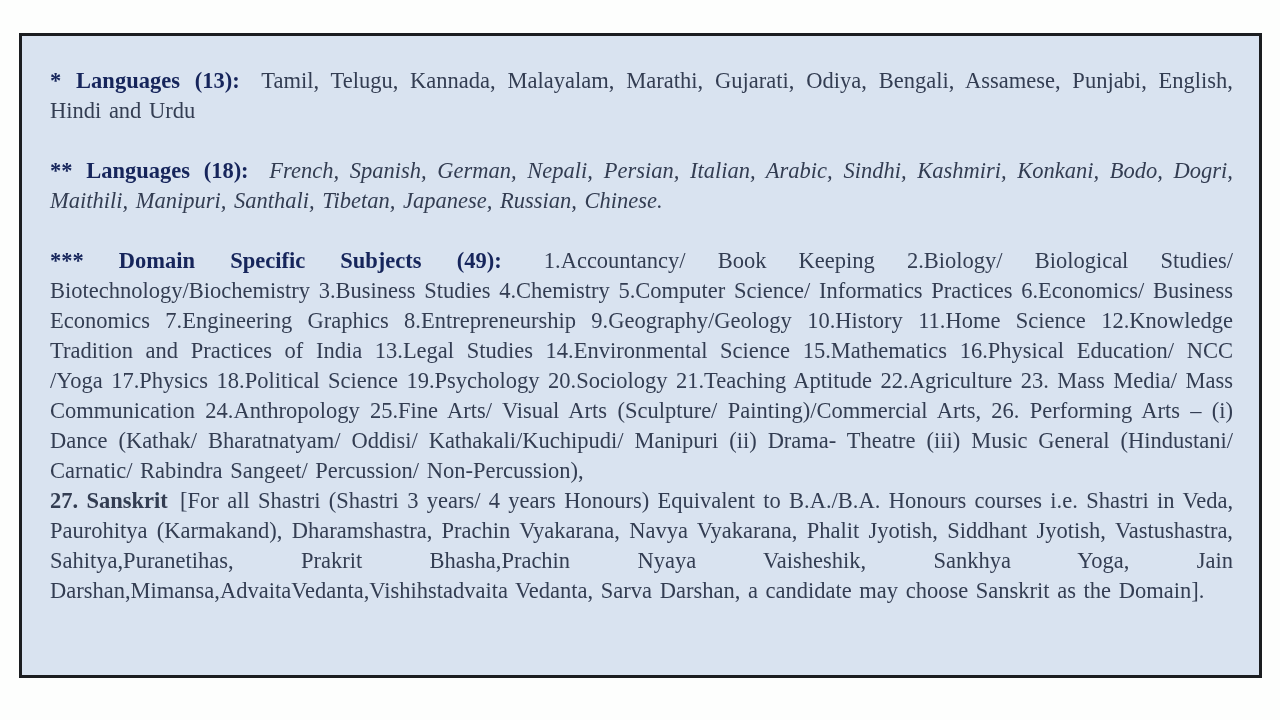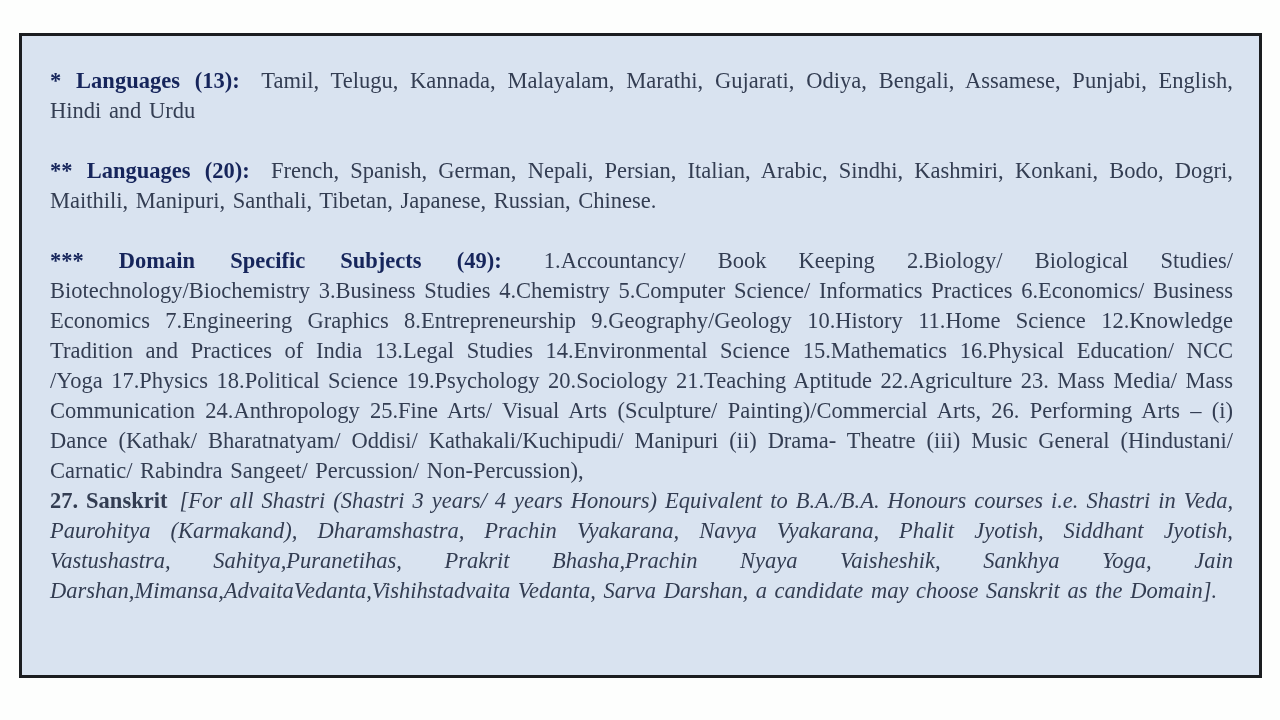--- a/index.html
+++ b/index.html
@@ -37,37 +37,37 @@
     color: #333d52;
   }
   .doc p.gap-after { margin-bottom: 30px; }
   .seg-head {
     font-weight: bold;
     color: #16255b;
     margin-right: 10px;
     word-spacing: 5px;
   }
   .seg-regular { font-style: normal; }
-  .seg-italic  { }
+  .seg-italic  { font-style: italic; }
   .seg-lead    { font-style: normal; margin-right: 4px; font-weight: bold; }
-  .seg-note    { font-style: italic; }
+  .seg-note    { }
 </style>
 </head>
 <body>
 
 <div class="page">
   <div class="panel doc">
 
     <p class="gap-after">
       <span class="seg-head">* Languages (13):</span>
       <span class="seg-regular">Tamil, Telugu, Kannada, Malayalam, Marathi, Gujarati, Odiya, Bengali, Assamese, Punjabi, English, Hindi and Urdu</span>
     </p>
 
     <p class="gap-after">
-      <span class="seg-head">** Languages (20):</span>
+      <span class="seg-head">** Languages (18):</span>
       <span class="seg-italic">French, Spanish, German, Nepali, Persian, Italian, Arabic, Sindhi, Kashmiri, Konkani, Bodo, Dogri, Maithili, Manipuri, Santhali, Tibetan, Japanese, Russian, Chinese.</span>
     </p>
 
     <p>
       <span class="seg-head">*** Domain Specific Subjects (49):</span>
       <span class="seg-regular">1.Accountancy/ Book Keeping 2.Biology/ Biological Studies/ Biotechnology/Biochemistry 3.Business Studies 4.Chemistry 5.Computer Science/ Informatics Practices 6.Economics/ Business Economics 7.Engineering Graphics 8.Entrepreneurship 9.Geography/Geology 10.History 11.Home Science 12.Knowledge Tradition and Practices of India 13.Legal Studies 14.Environmental Science 15.Mathematics 16.Physical Education/ NCC /Yoga 17.Physics 18.Political Science 19.Psychology 20.Sociology 21.Teaching Aptitude 22.Agriculture 23. Mass Media/ Mass Communication 24.Anthropology 25.Fine Arts/ Visual Arts (Sculpture/ Painting)/Commercial Arts, 26. Performing Arts – (i) Dance (Kathak/ Bharatnatyam/ Oddisi/ Kathakali/Kuchipudi/ Manipuri (ii) Drama- Theatre (iii) Music General (Hindustani/ Carnatic/ Rabindra Sangeet/ Percussion/ Non-Percussion),</span>
     </p>
 
     <p>
       <span class="seg-lead">27. Sanskrit</span>

